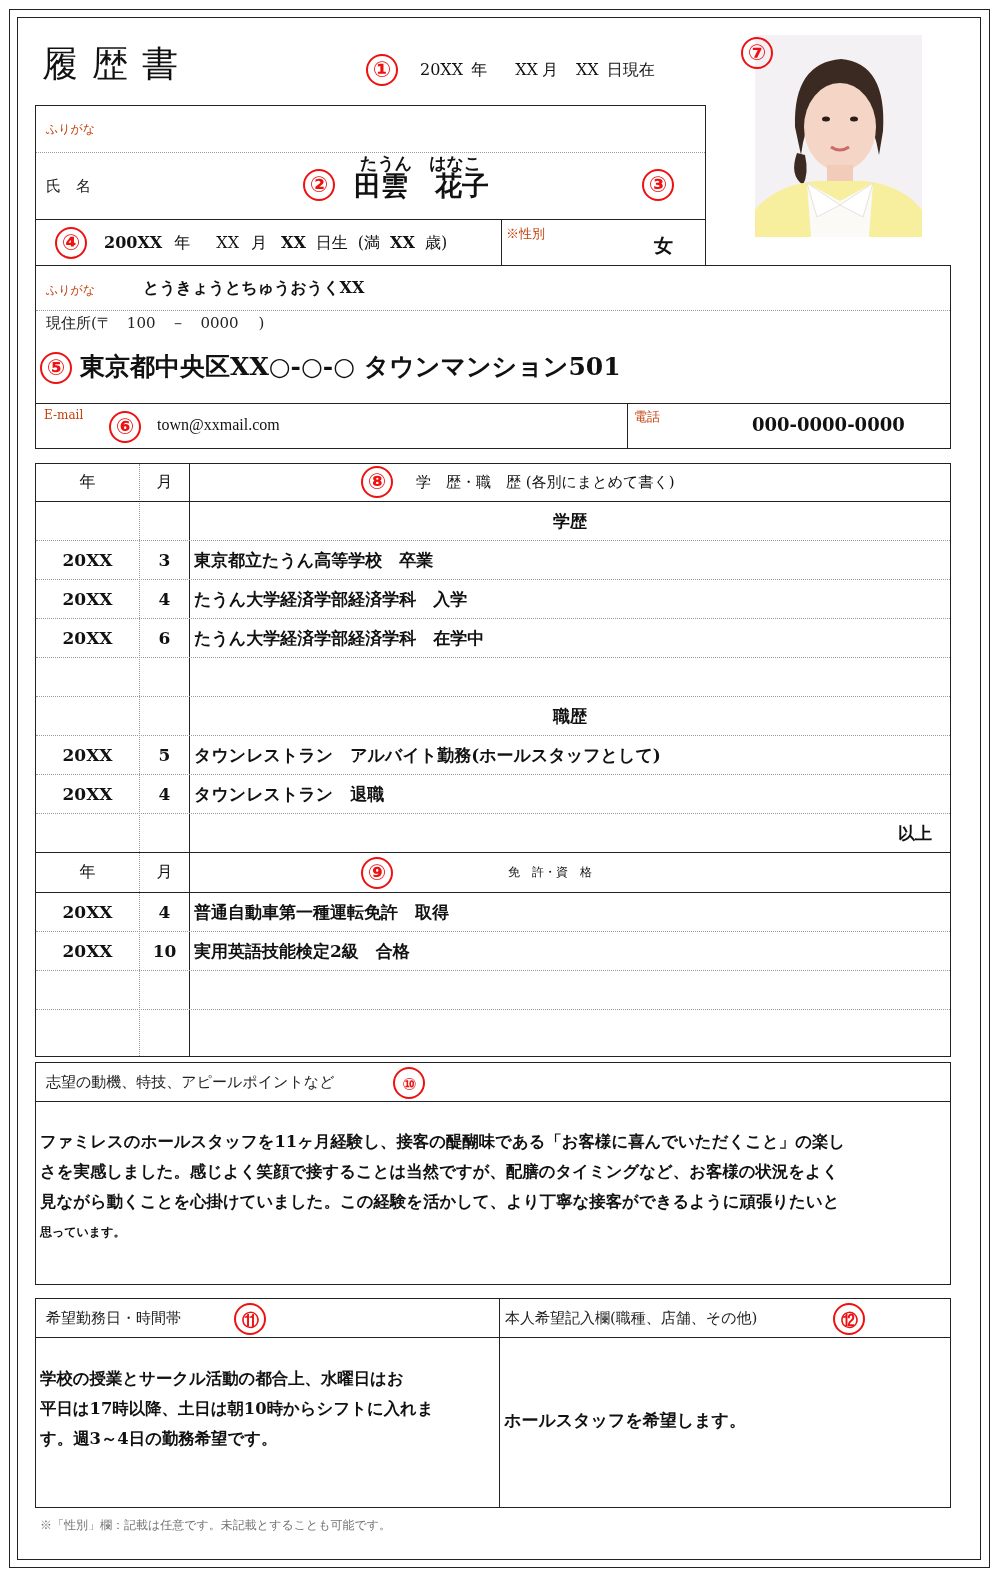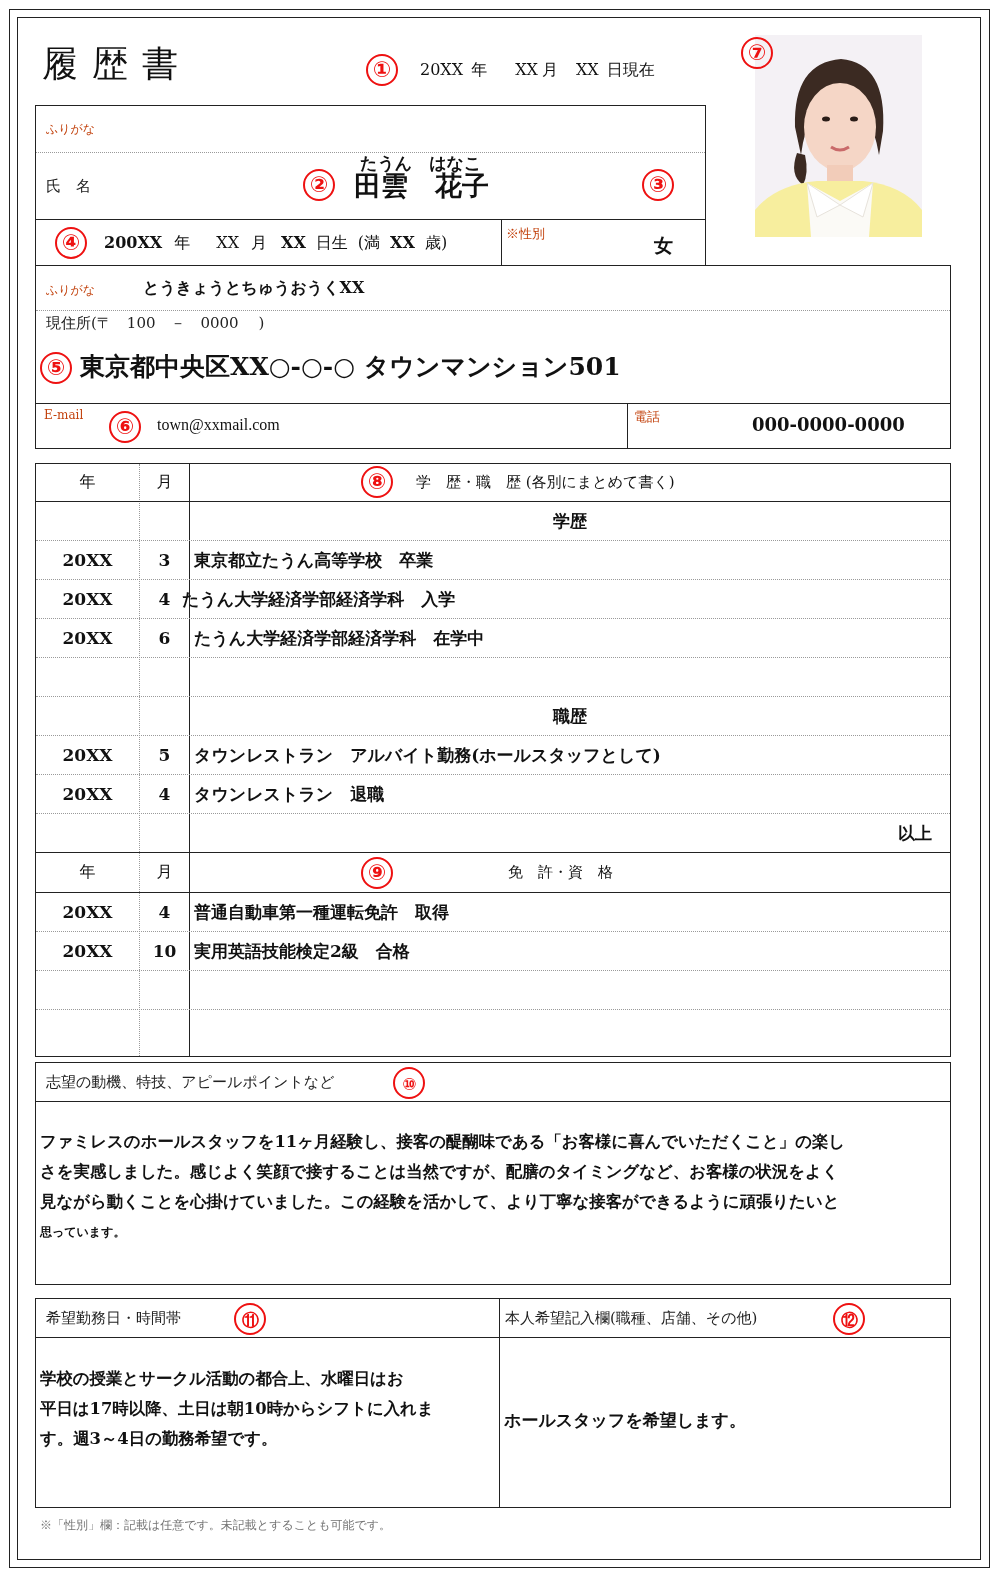--- a/index.html
+++ b/index.html
@@ -141,21 +141,21 @@
 <div class="cell center" style="left:36px; top:502px; width:103px; height:38px;"></div>
 <div class="cell center" style="left:140px; top:502px; width:49px; height:38px;"></div>
 <div class="cell center" style="left:190px; top:502px; width:760px; height:38px;">学歴</div>
 
 <div class="cell center" style="left:36px; top:541px; width:103px; height:38px;">20XX</div>
 <div class="cell center" style="left:140px; top:541px; width:49px; height:38px;">3</div>
 <div class="cell" style="left:194px; top:541px; width:750px; height:38px;">東京都立たうん高等学校　卒業</div>
 
 <div class="cell center" style="left:36px; top:580px; width:103px; height:38px;">20XX</div>
 <div class="cell center" style="left:140px; top:580px; width:49px; height:38px;">4</div>
-<div class="cell" style="left:182px; top:580px; width:750px; height:38px;">たうん大学経済学部経済学科　入学</div>
+<div class="cell" style="left:194px; top:580px; width:750px; height:38px;">たうん大学経済学部経済学科　入学</div>
 
 <div class="cell center" style="left:36px; top:619px; width:103px; height:38px;">20XX</div>
 <div class="cell center" style="left:140px; top:619px; width:49px; height:38px;">6</div>
 <div class="cell" style="left:194px; top:619px; width:750px; height:38px;">たうん大学経済学部経済学科　在学中</div>
 
 <div class="cell center" style="left:36px; top:658px; width:103px; height:38px;"></div>
 <div class="cell center" style="left:140px; top:658px; width:49px; height:38px;"></div>
 <div class="cell" style="left:194px; top:658px; width:750px; height:38px;"></div>
 
 <div class="cell center" style="left:36px; top:697px; width:103px; height:38px;"></div>
@@ -178,21 +178,21 @@
 <div class="vdot" style="left:139px; top:853px; height:203px;"></div>
 <div class="vline" style="left:189px; top:853px; height:203px;"></div>
 <div class="hline" style="left:36px; top:892px; width:914px;"></div>
 <div class="hdot" style="left:36px; top:931px; width:914px;"></div>
 <div class="hdot" style="left:36px; top:970px; width:914px;"></div>
 <div class="hdot" style="left:36px; top:1009px; width:914px;"></div>
 
 <div class="cell center hdr" style="left:36px; top:853px; width:103px; height:39px;">年</div>
 <div class="cell center hdr" style="left:140px; top:853px; width:49px; height:39px;">月</div>
 <div class="marker" style="left:361px; top:857px;">⑨</div>
-<div class="cell hdr" style="left:508px; top:853px; height:39px; font-size:15px;">免　許・資　格</div>
+<div class="cell hdr" style="left:508px; top:853px; height:39px; font-size:12px;">免　許・資　格</div>
 
 <div class="cell center" style="left:36px; top:893px; width:103px; height:38px;">20XX</div>
 <div class="cell center" style="left:140px; top:893px; width:49px; height:38px;">4</div>
 <div class="cell" style="left:194px; top:893px; width:750px; height:38px;">普通自動車第一種運転免許　取得</div>
 
 <div class="cell center" style="left:36px; top:932px; width:103px; height:38px;">20XX</div>
 <div class="cell center" style="left:140px; top:932px; width:49px; height:38px;">10</div>
 <div class="cell" style="left:194px; top:932px; width:750px; height:38px;">実用英語技能検定2級　合格</div>
 
 <div class="cell center" style="left:36px; top:971px; width:103px; height:38px;"></div>

